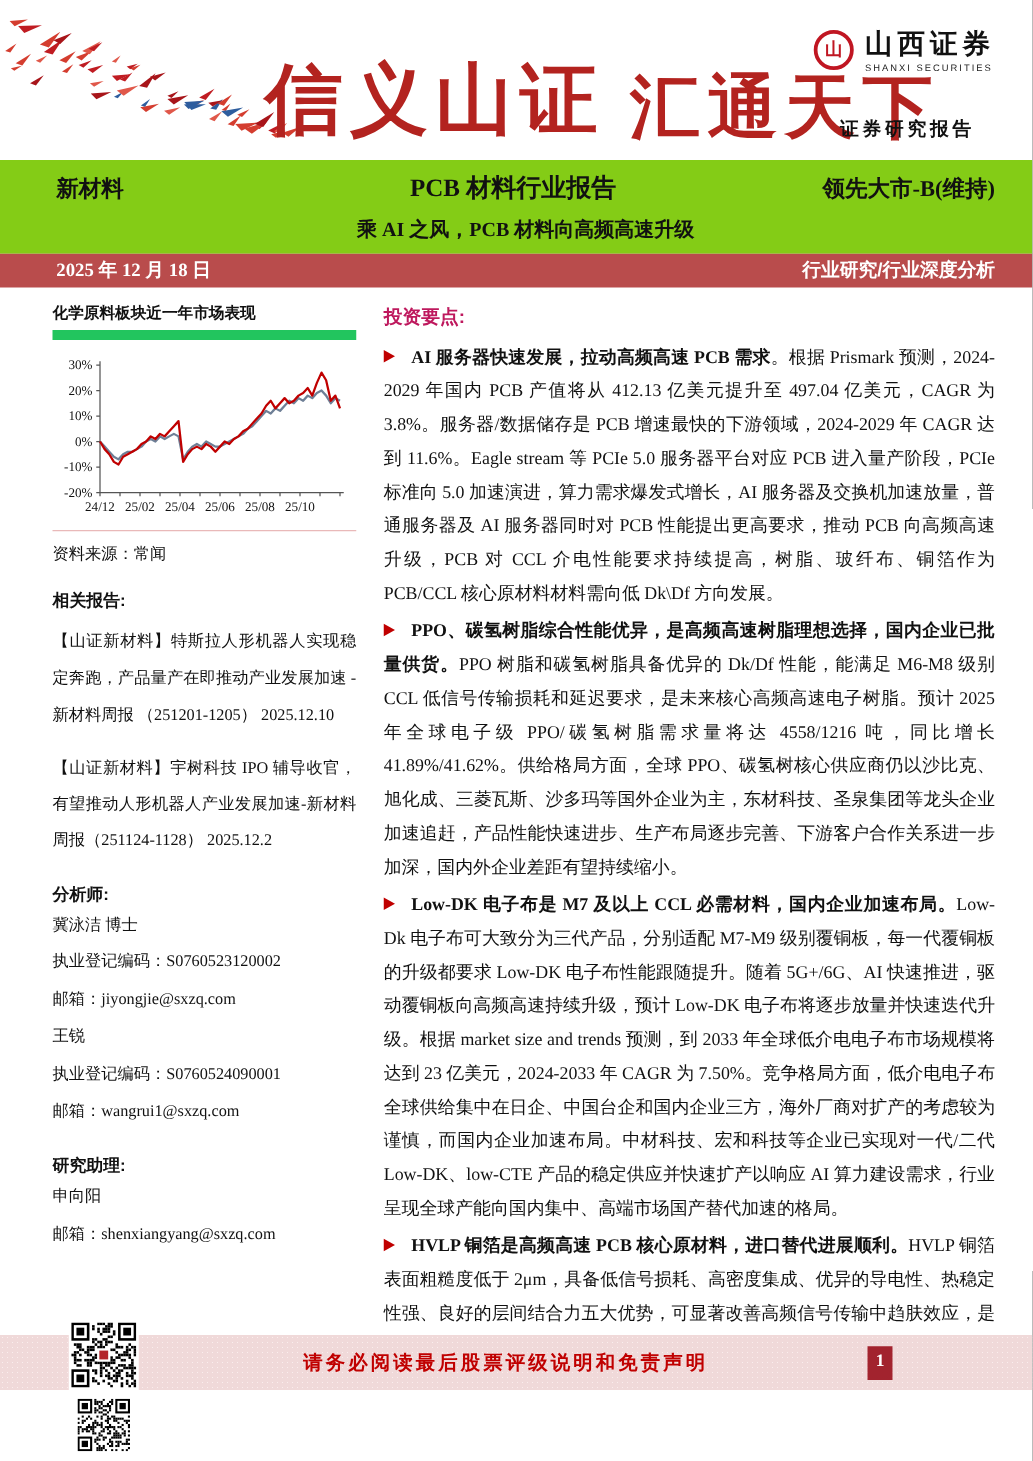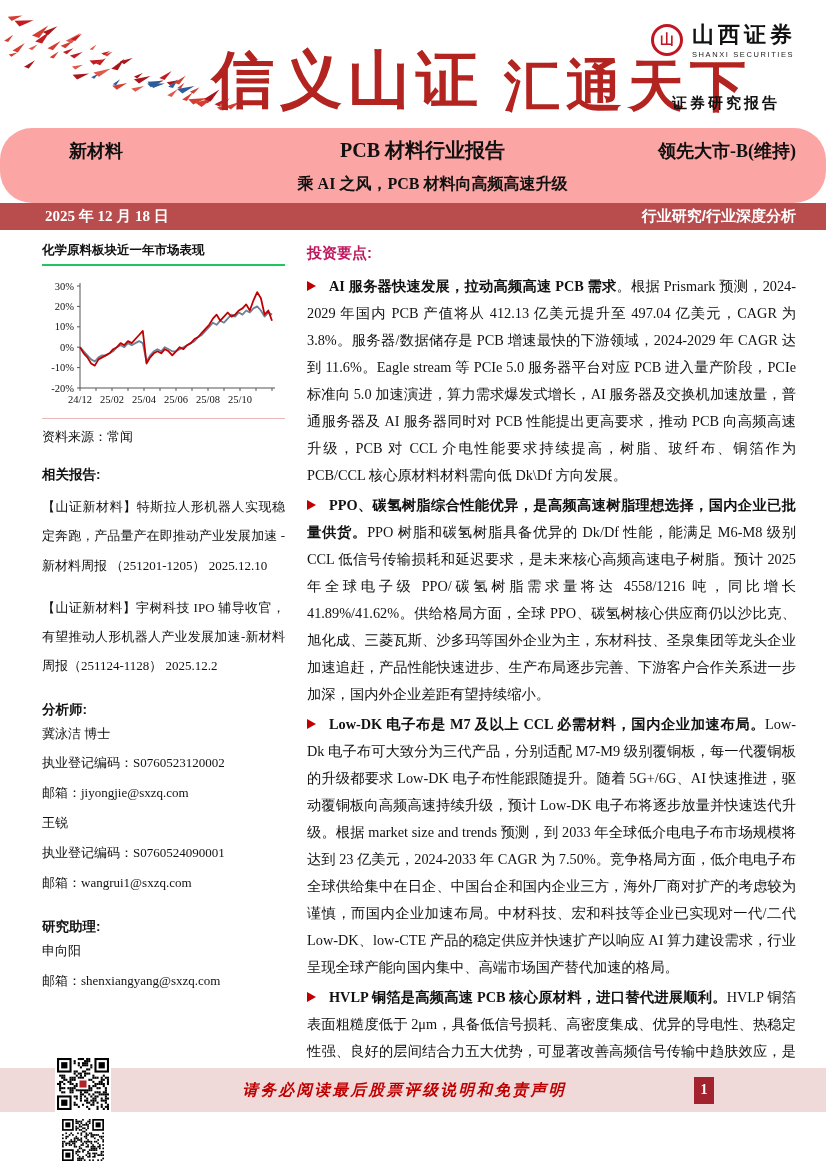--- a/index.html
+++ b/index.html
@@ -14,57 +14,57 @@
   .slogan .s2{font-size:56px;margin-left:10px;position:relative;top:4px;}
   .logo-block{position:absolute;right:30px;top:20px;display:flex;align-items:center;gap:9px;}
   .seal{width:26px;height:26px;border:3px solid #c01622;border-radius:50%;color:#c01622;
         display:flex;align-items:center;justify-content:center;font-weight:bold;font-size:14px;
         font-family:"Liberation Sans",sans-serif;}
   .logo-cn{font-size:22px;font-weight:bold;letter-spacing:4px;font-family:"Liberation Sans",sans-serif;}
   .logo-en{font-size:7.5px;letter-spacing:1.6px;color:#222;font-family:"Liberation Sans",sans-serif;}
   .report-type{position:absolute;right:46px;top:94px;font-size:15px;font-weight:bold;
                font-family:"Liberation Sans",sans-serif;letter-spacing:3px;}
   
-  .title-band{background:#fca5a5;padding:9px 30px 8px 69px;border-radius:32px;}
+  .title-band{background:#84cc16;padding:9px 30px 8px 45px;}
   .tb-row{display:flex;align-items:baseline;}
   .industry{width:170px;font-size:18px;font-weight:bold;font-family:"Liberation Sans",sans-serif;}
   .rtitle{flex:1;text-align:center;font-size:20px;font-weight:bold;}
   .rating{width:190px;text-align:right;font-size:18px;font-weight:bold;}
   .subtitle{text-align:center;font-size:16px;font-weight:bold;margin-top:10px;}
   
   .date-band{background:#b94c4c;color:#fff;display:flex;justify-content:space-between;align-items:center;
              padding:4px 30px 4px 45px;font-weight:bold;font-size:15px;gap:27px;}
   .date-band .cat{font-family:"Liberation Sans",sans-serif;}
   
   .content{display:flex;gap:22px;padding:12px 30px 0 42px;}
   .left{width:243px;flex-shrink:0;}
   .right{flex:1;min-width:0;}
   .chart-title{font-family:"Liberation Sans",sans-serif;font-weight:bold;font-size:12.5px;
-               border-bottom:2px solid #22c55e;padding-bottom:5px;}
+               border-bottom:8px solid #22c55e;padding-bottom:5px;}
   #chart-svg{display:block;margin-top:12px;width:243px;height:128px;}
   .legend{display:flex;justify-content:center;gap:20px;margin-top:6px;font-size:13px;align-items:center;}
   .legend-item{display:flex;align-items:center;gap:7px;}
   .swatch{display:inline-block;width:32px;height:3px;background:#c00000;}
   .src-divider{border-top:1px solid #e9b9b9;margin-top:12px;}
   .source{font-size:13px;margin-top:9px;}
   .side-heading{font-family:"Liberation Sans",sans-serif;font-weight:bold;font-size:13.5px;margin-top:20px;}
   .report{font-size:13px;line-height:2.25;text-align:justify;margin-top:8px;}
   .aline{font-size:13px;line-height:2.3;}
   
   .points-heading{color:#be185d;font-family:"Liberation Sans",sans-serif;font-weight:bold;
                   font-size:15px;margin:2px 0 10px;}
   .bullet{font-size:14.3px;line-height:27px;text-align:justify;margin:0 0 3px 0;}
   .marker{display:inline-block;width:0;height:0;border-left:9px solid #c00000;
           border-top:5px solid transparent;border-bottom:5px solid transparent;margin-right:13px;}
   .lead{font-weight:bold;}
   
   .footer-band{position:absolute;left:0;right:0;top:1068px;height:44px;background-color:#f0d9d9;
                background-image:radial-gradient(#faeeee 22%,rgba(0,0,0,0) 23%);background-size:4px 4px;
                display:flex;align-items:center;}
-  .footer-text{flex:1;text-align:center;color:#c00000;font-weight:bold;font-style:italic;
+  .footer-text{flex:1;text-align:center;color:#c00000;font-weight:bold;
                font-size:15.5px;letter-spacing:2.5px;margin-left:115px;}
   .page-box{width:20px;height:27px;background:#a2232e;color:#fff;display:flex;align-items:center;
             justify-content:center;font-weight:bold;font-size:14px;margin-right:112px;}
   .qr{position:absolute;background:#fff;}
   .qr1{left:55px;top:1056px;width:52px;height:52px;padding:2px;}
   .qr2{left:62px;top:1119px;width:42px;height:42px;}
 </style>
 </head>
 <body>
 

